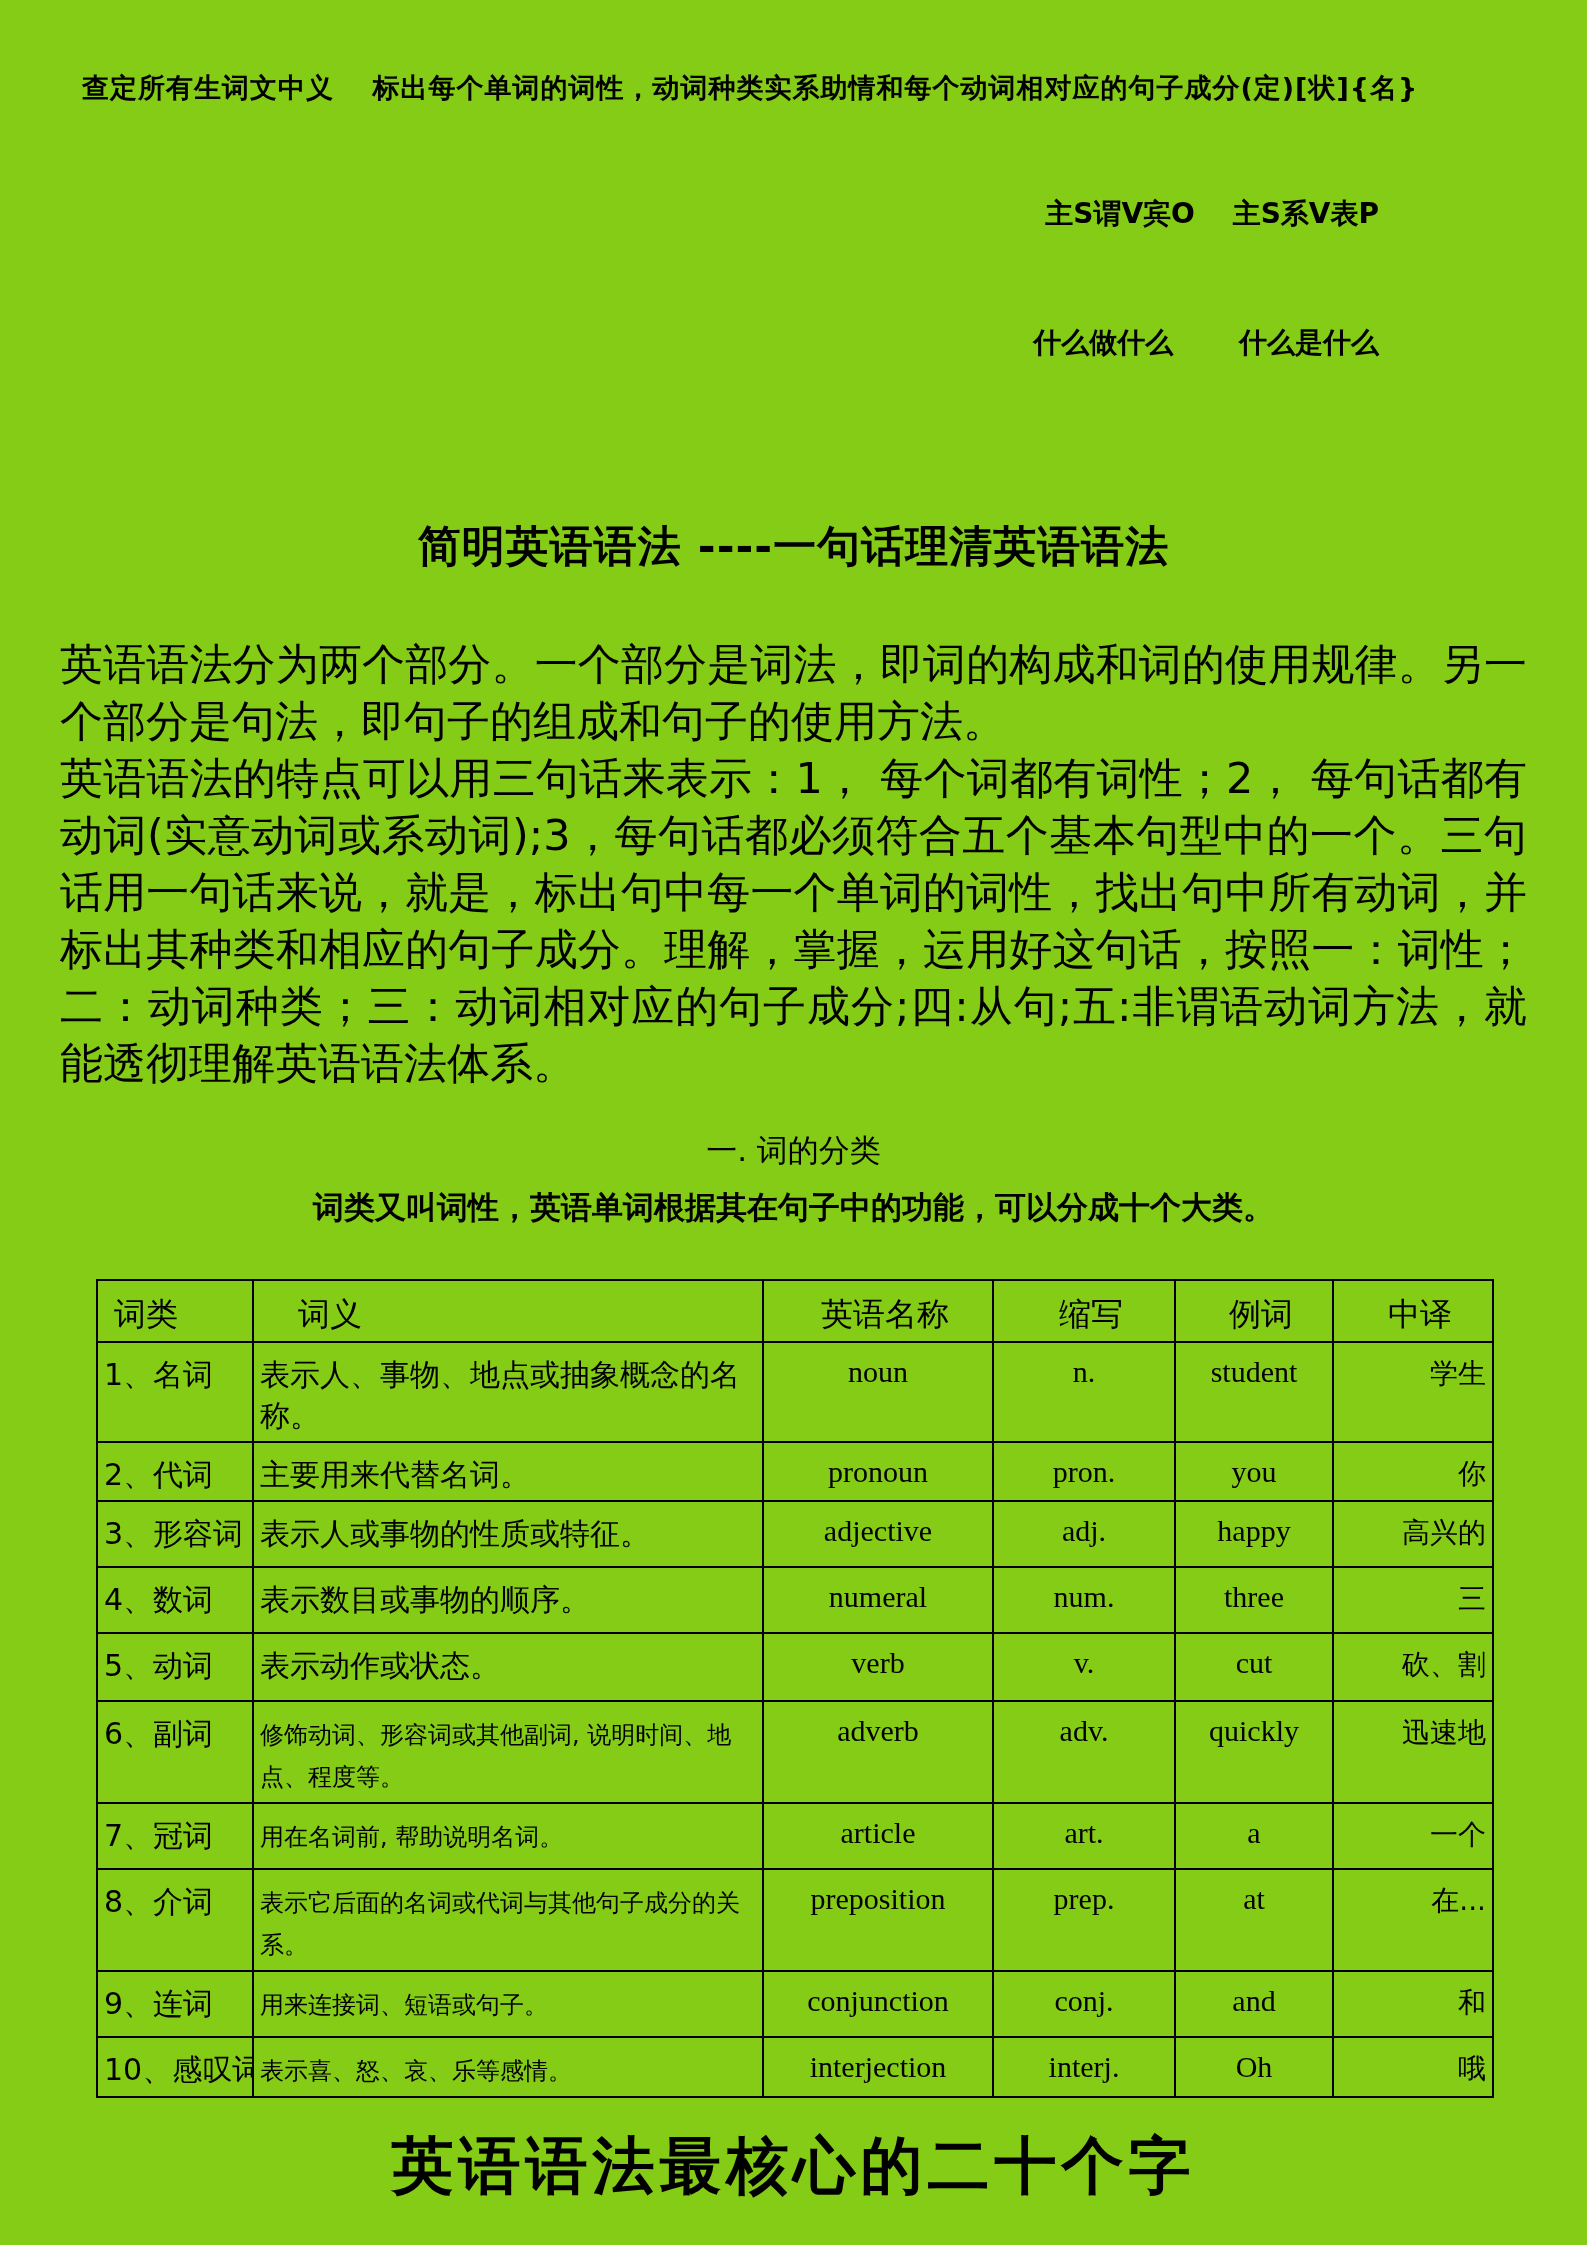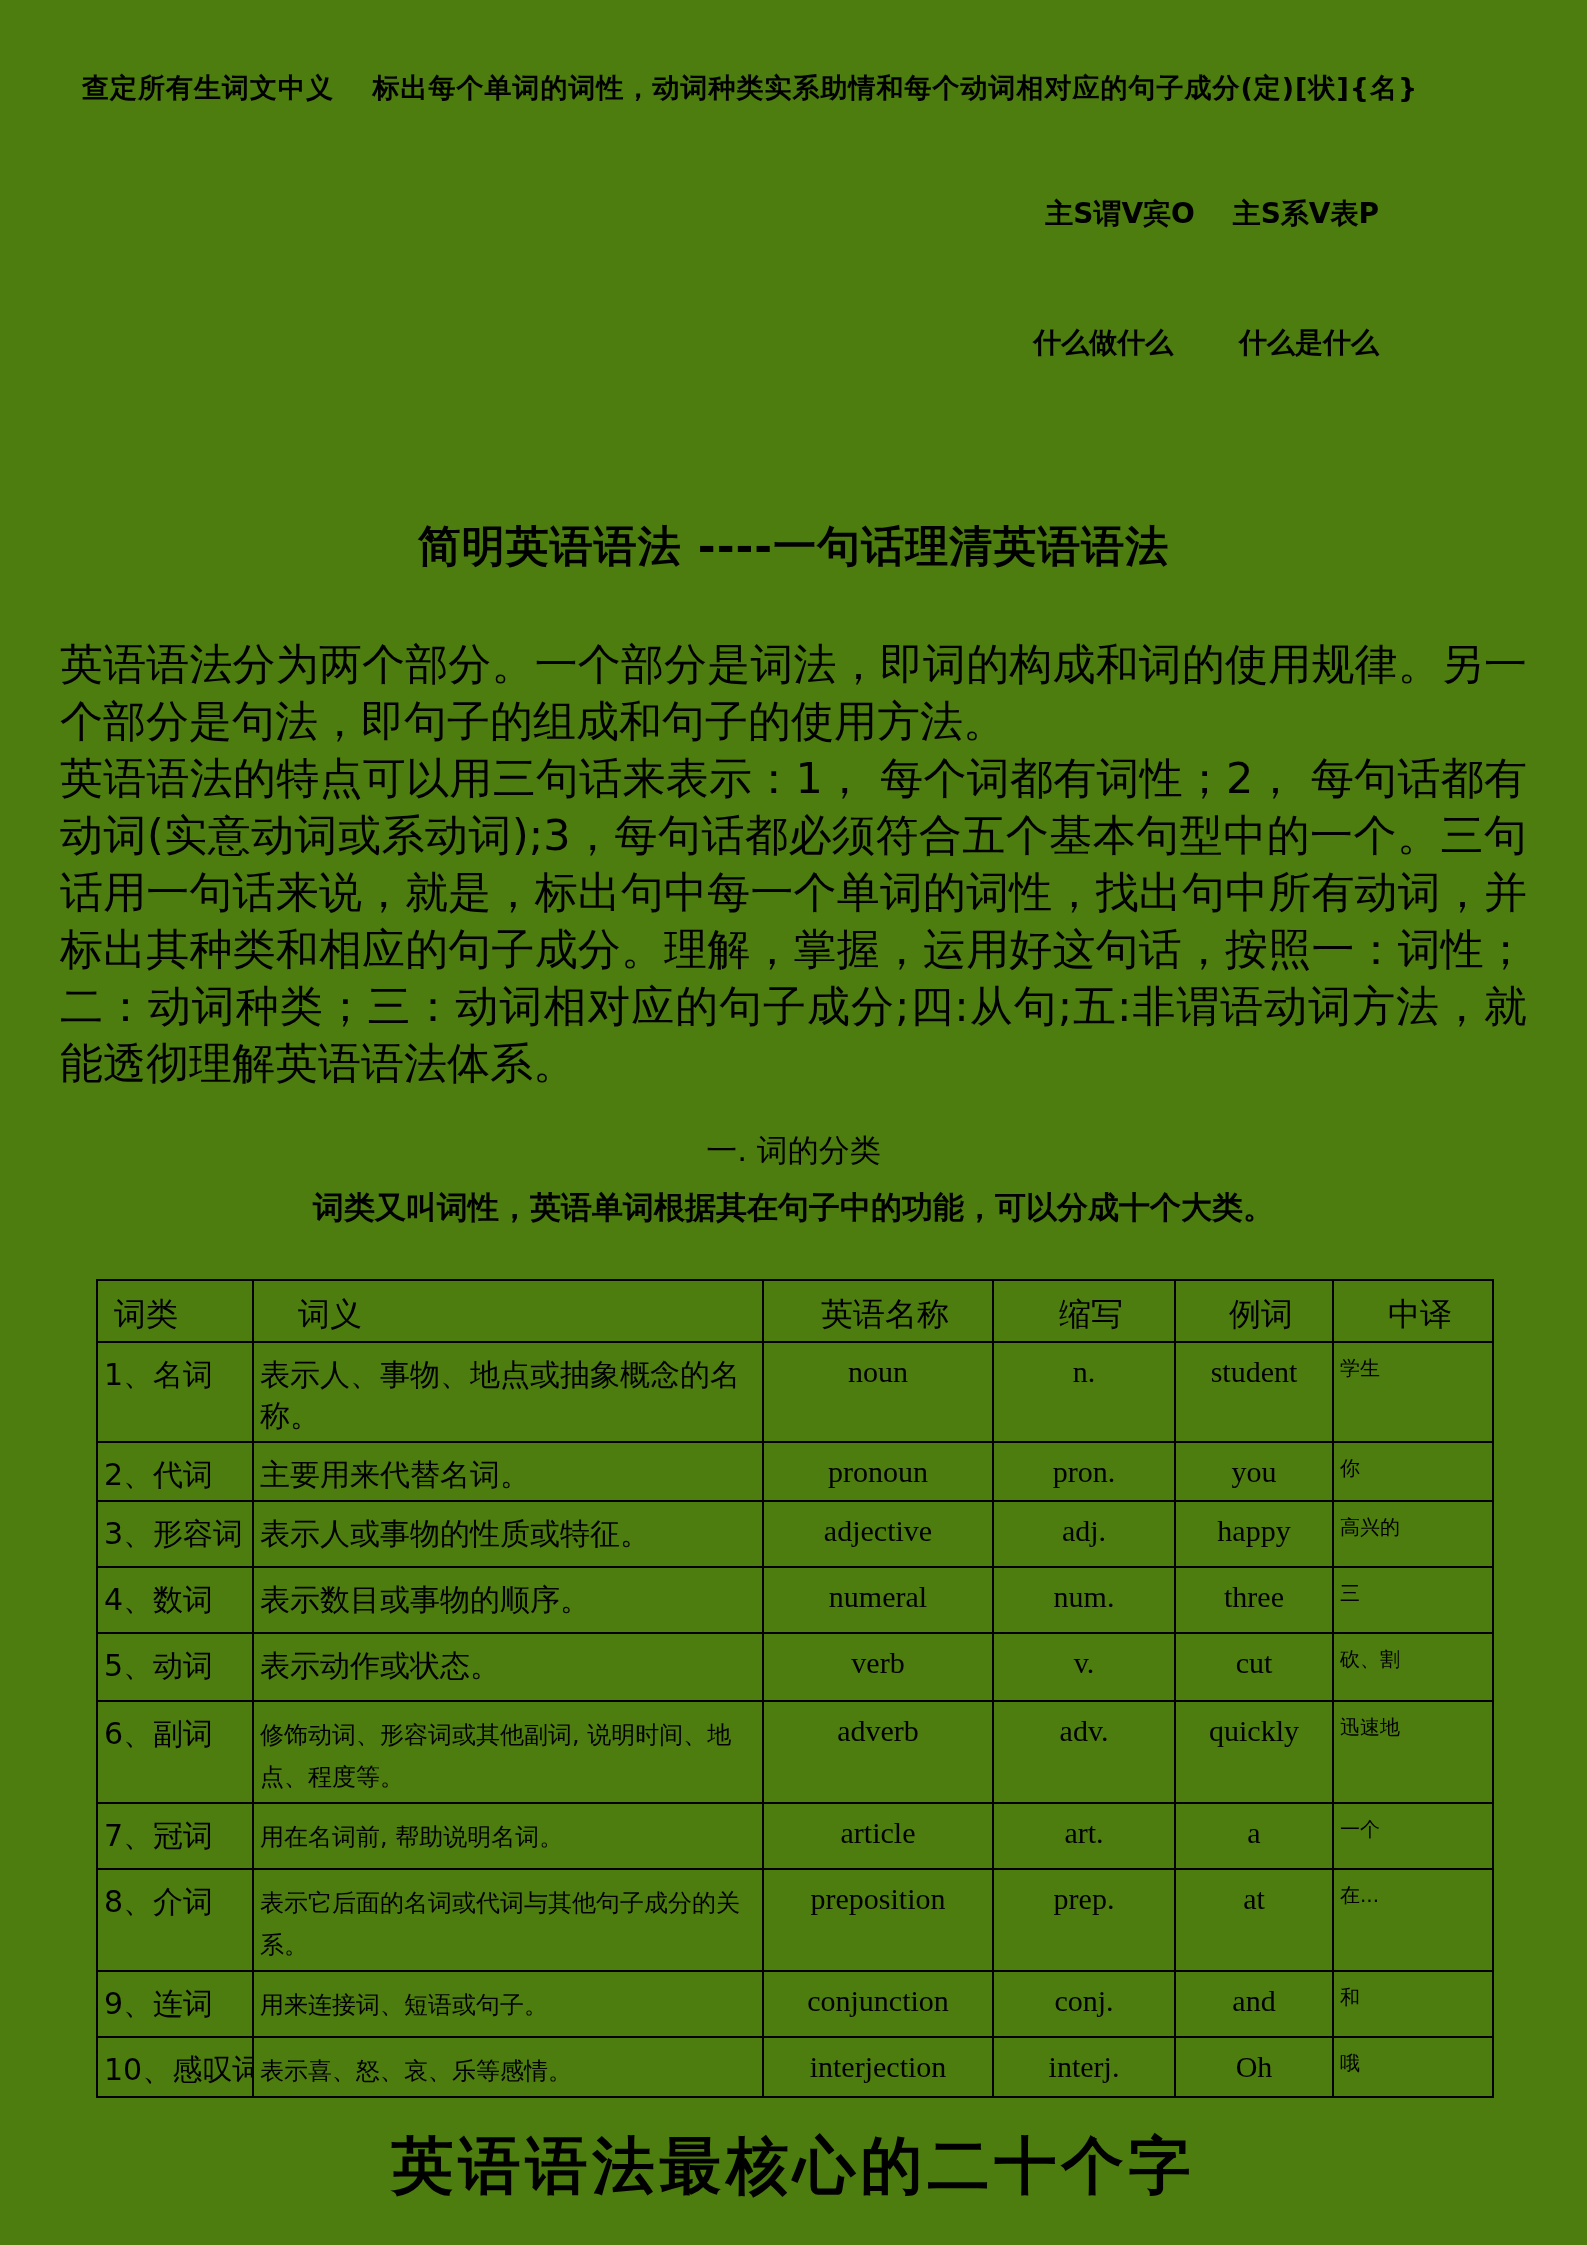--- a/index.html
+++ b/index.html
@@ -1,21 +1,21 @@
 <!DOCTYPE html>
 <html><head>
 <meta charset="utf-8">
 <style>
   html,body{margin:0;padding:0;background:#ffffff;}
   .page{
     position:relative;
     width:1587px;height:2245px;
     box-sizing:border-box;
     padding:70px 60px 0 60px;
-    background:#4d7c0f;
+    background:#84cc16;
     color:#000;
     font-family:"DejaVu Sans",sans-serif;
     overflow:hidden;
   }
   
   .note-l1{
     font-size:27px;font-weight:bold;
     white-space:pre;letter-spacing:1px;
     padding-left:22px;
   }
@@ -82,21 +82,21 @@
   tbody tr:nth-child(5){height:68px;}
   tbody tr:nth-child(6){height:96px;}
   tbody tr:nth-child(10){height:54px;}
   td.c-cat{font-size:30px;text-align:left;padding-left:10px;white-space:nowrap;}
   td.c-def{font-size:30px;text-align:left;padding-left:28px;}
   td.c-def.small{font-size:24px;line-height:42px;}
   td.c-en,td.c-abbr,td.c-ex{
     font-family:Liberation Serif, serif;
     font-size:30px;text-align:center;
   }
-  td.c-zh{font-size:20px;text-align:left;padding-top:16px;}
+  td.c-zh{font-size:28px;text-align:right;padding-top:16px;}
   
   .core-heading{
     margin-top:26px;
     text-align:center;
     font-size:62px;
     font-weight:bold;
     letter-spacing:5px;
   }
 </style>
 </head>

